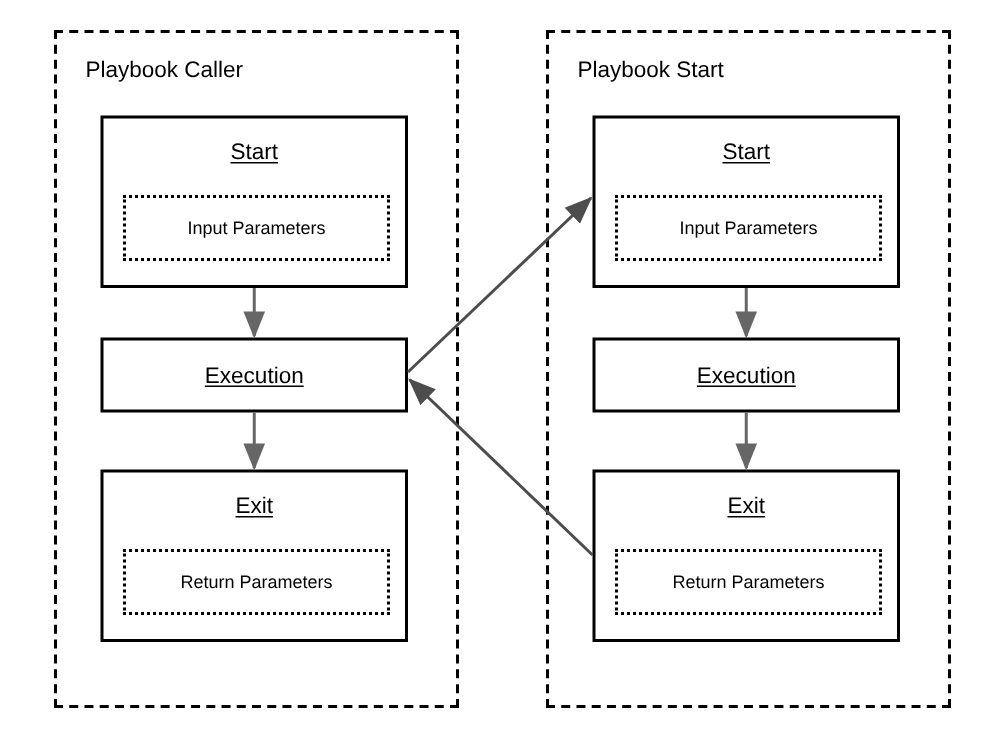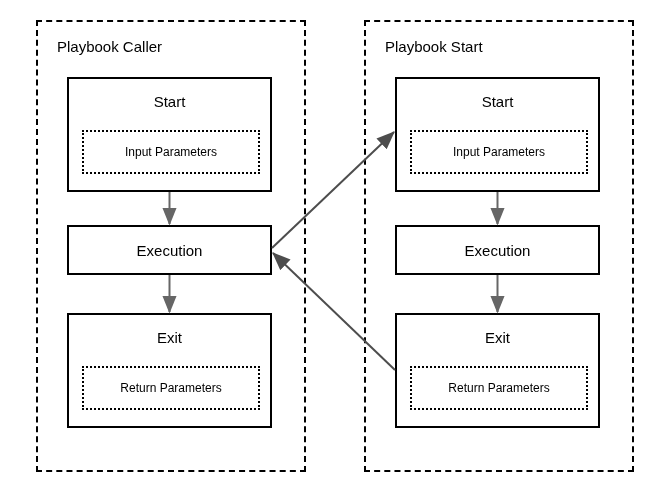--- a/index.html
+++ b/index.html
@@ -43,20 +43,21 @@
     border: 2px solid #000;
     background: #ffffff;
   }
   .node-title {
     position: absolute;
     left: 0;
     right: 0;
     text-align: center;
     font-size: 15px;
     line-height: 18px;
+    text-decoration: underline;
     text-underline-offset: 2px;
     color: #000;
   }
 
   
   .param {
     position: absolute;
     box-sizing: border-box;
     border: 2px dotted #000;
     background: transparent;

